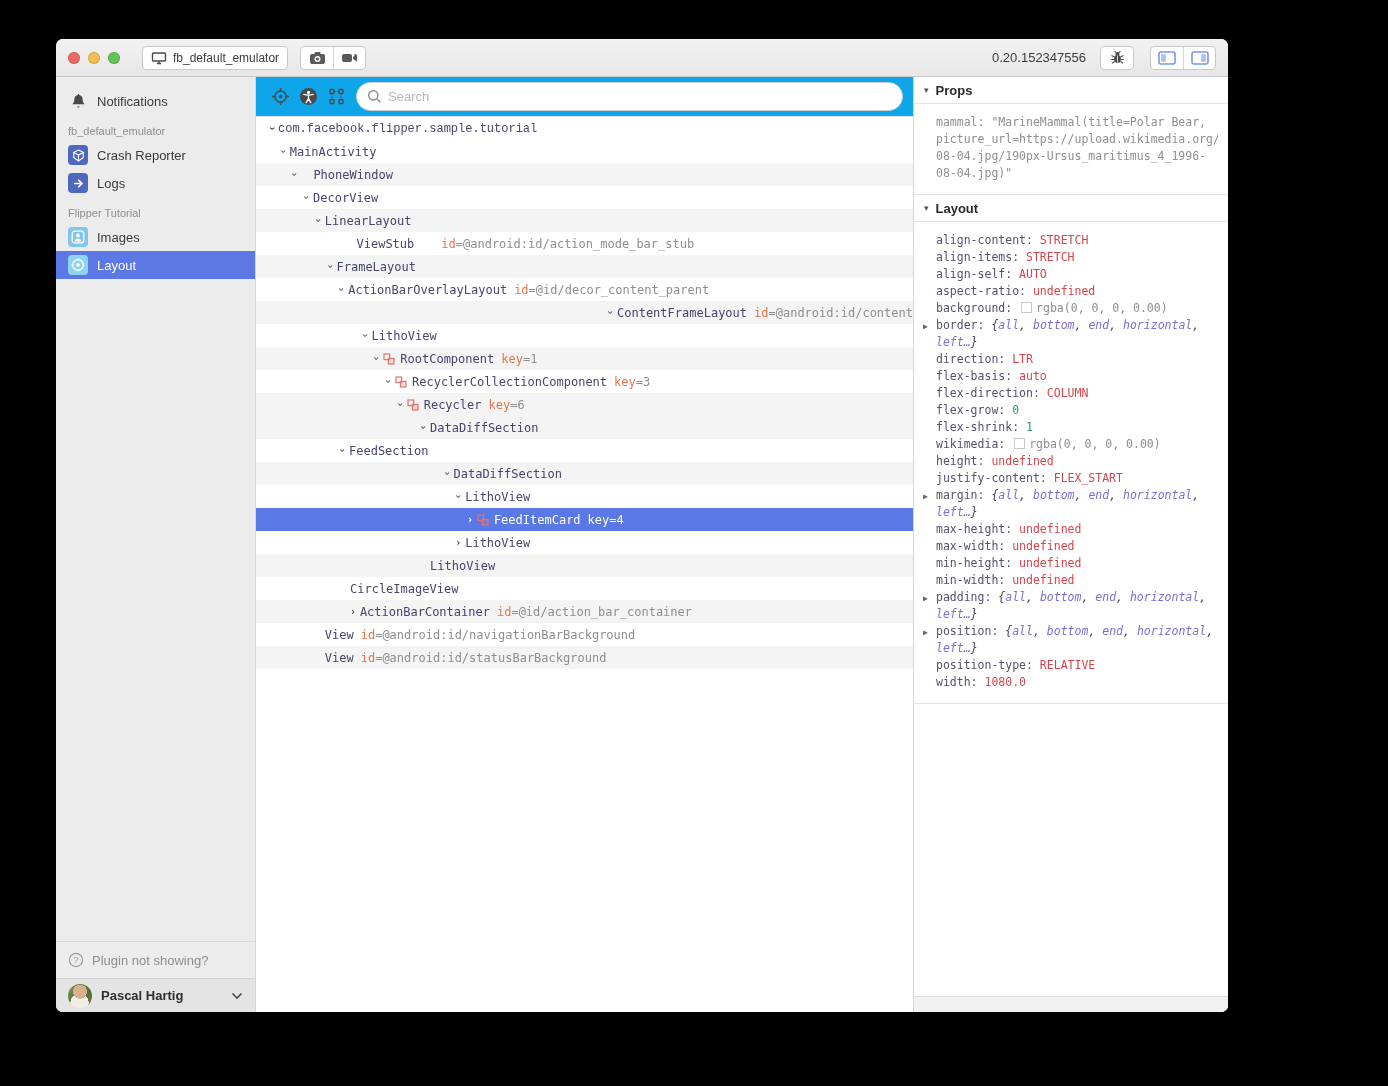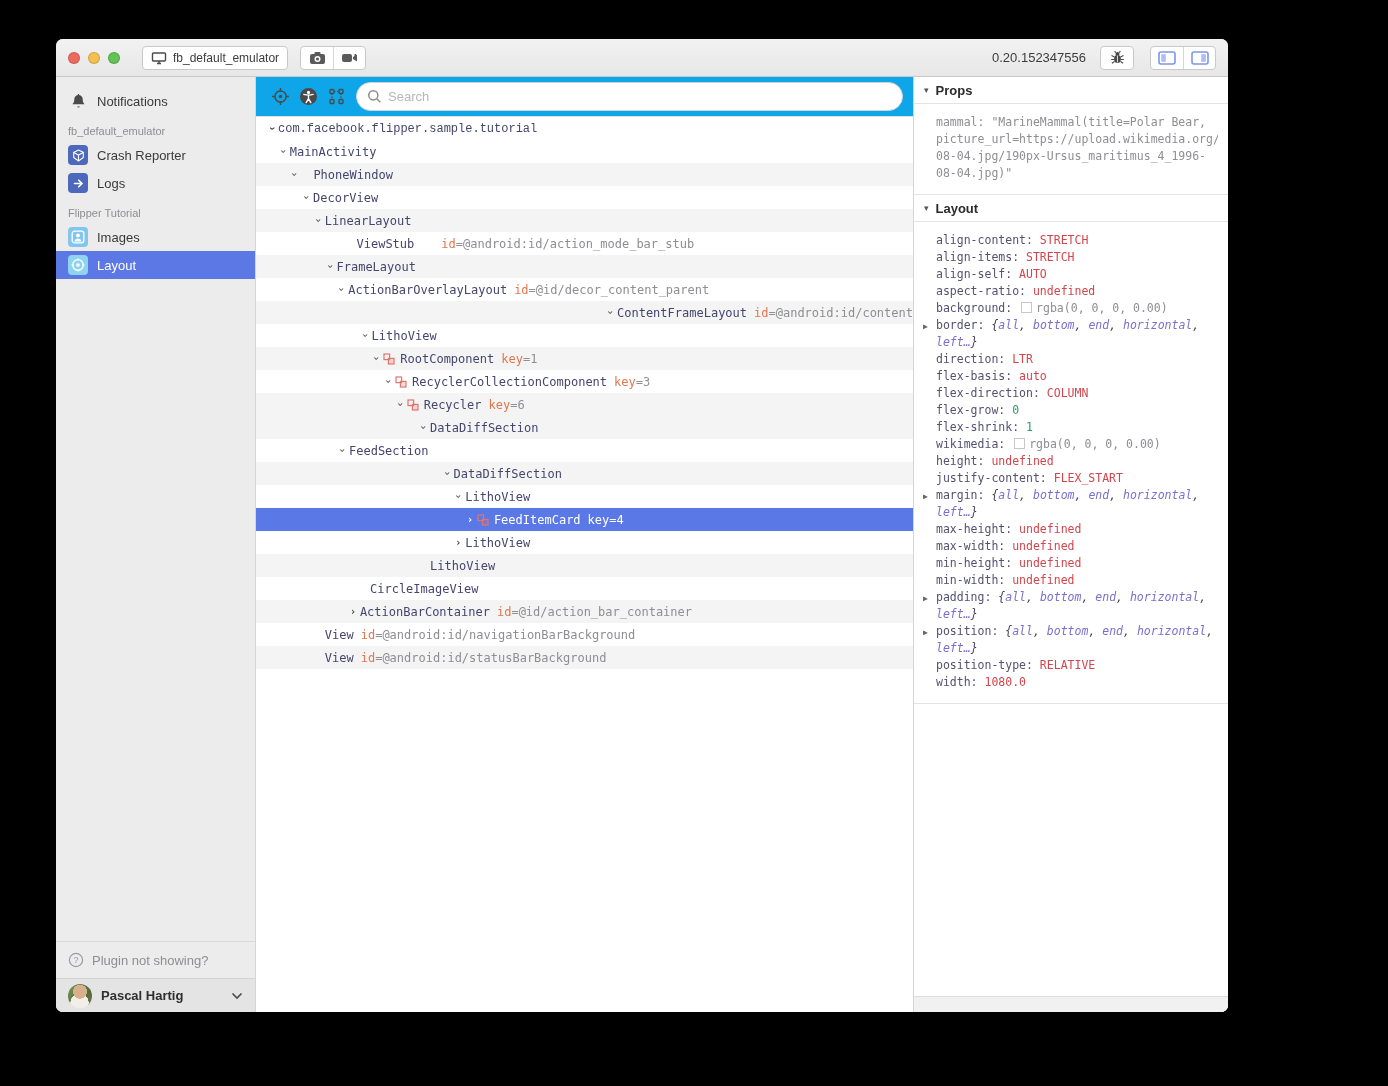--- a/index.html
+++ b/index.html
@@ -373,21 +373,21 @@
             <span class="attr"><span class="k">key</span><span class="eq">=</span><span class="v">4</span></span>
           </div>
           <div class="row" style="padding-left: 195.2px;">
             <span class="chev">›</span>
             <span>LithoView</span>
           </div>
           <div class="row alt" style="padding-left: 160.1px;">
             <span class="chev"></span>
             <span>LithoView</span>
           </div>
-          <div class="row" style="padding-left: 100px;">
+          <div class="row" style="padding-left: 80px;">
             <span class="chev"></span>
             <span>CircleImageView</span>
           </div>
           <div class="row alt" style="padding-left: 89.9px;">
             <span class="chev">›</span>
             <span>ActionBarContainer</span>
             <span class="attr"><span class="k">id</span><span class="eq">=</span><span class="v">@id/action_bar_container</span></span>
           </div>
           <div class="row" style="padding-left: 54.8px;">
             <span class="chev"></span>

